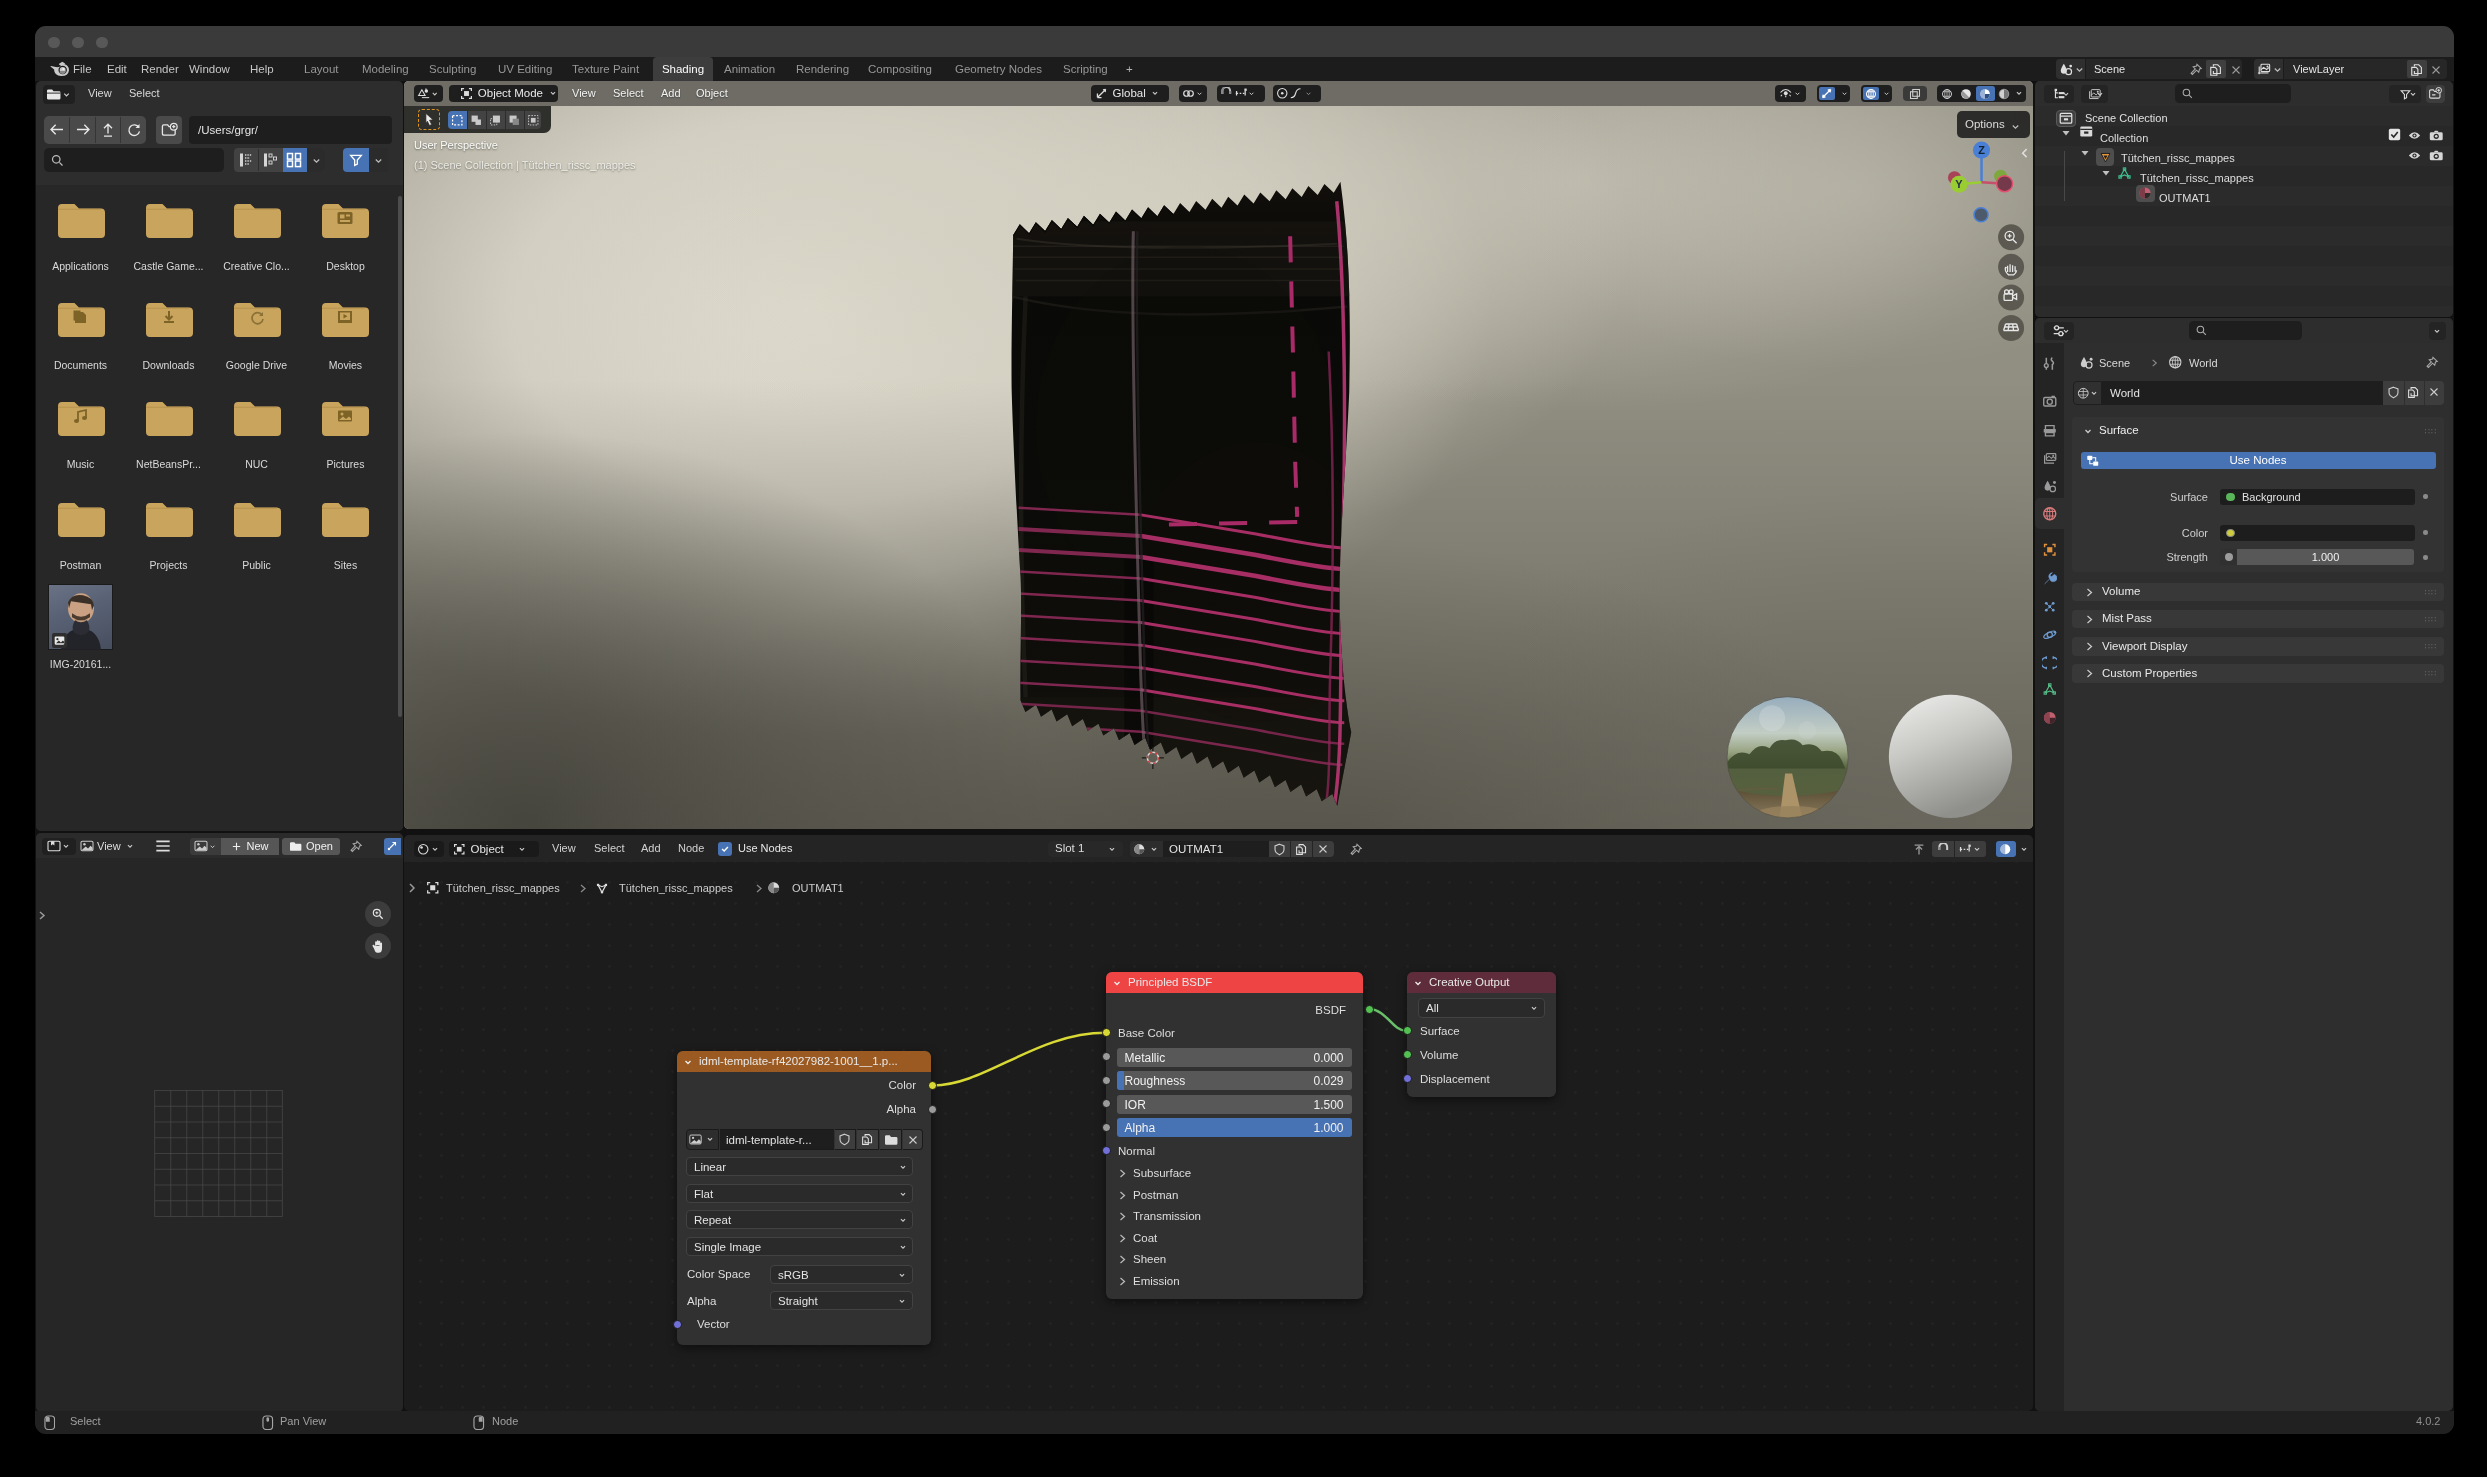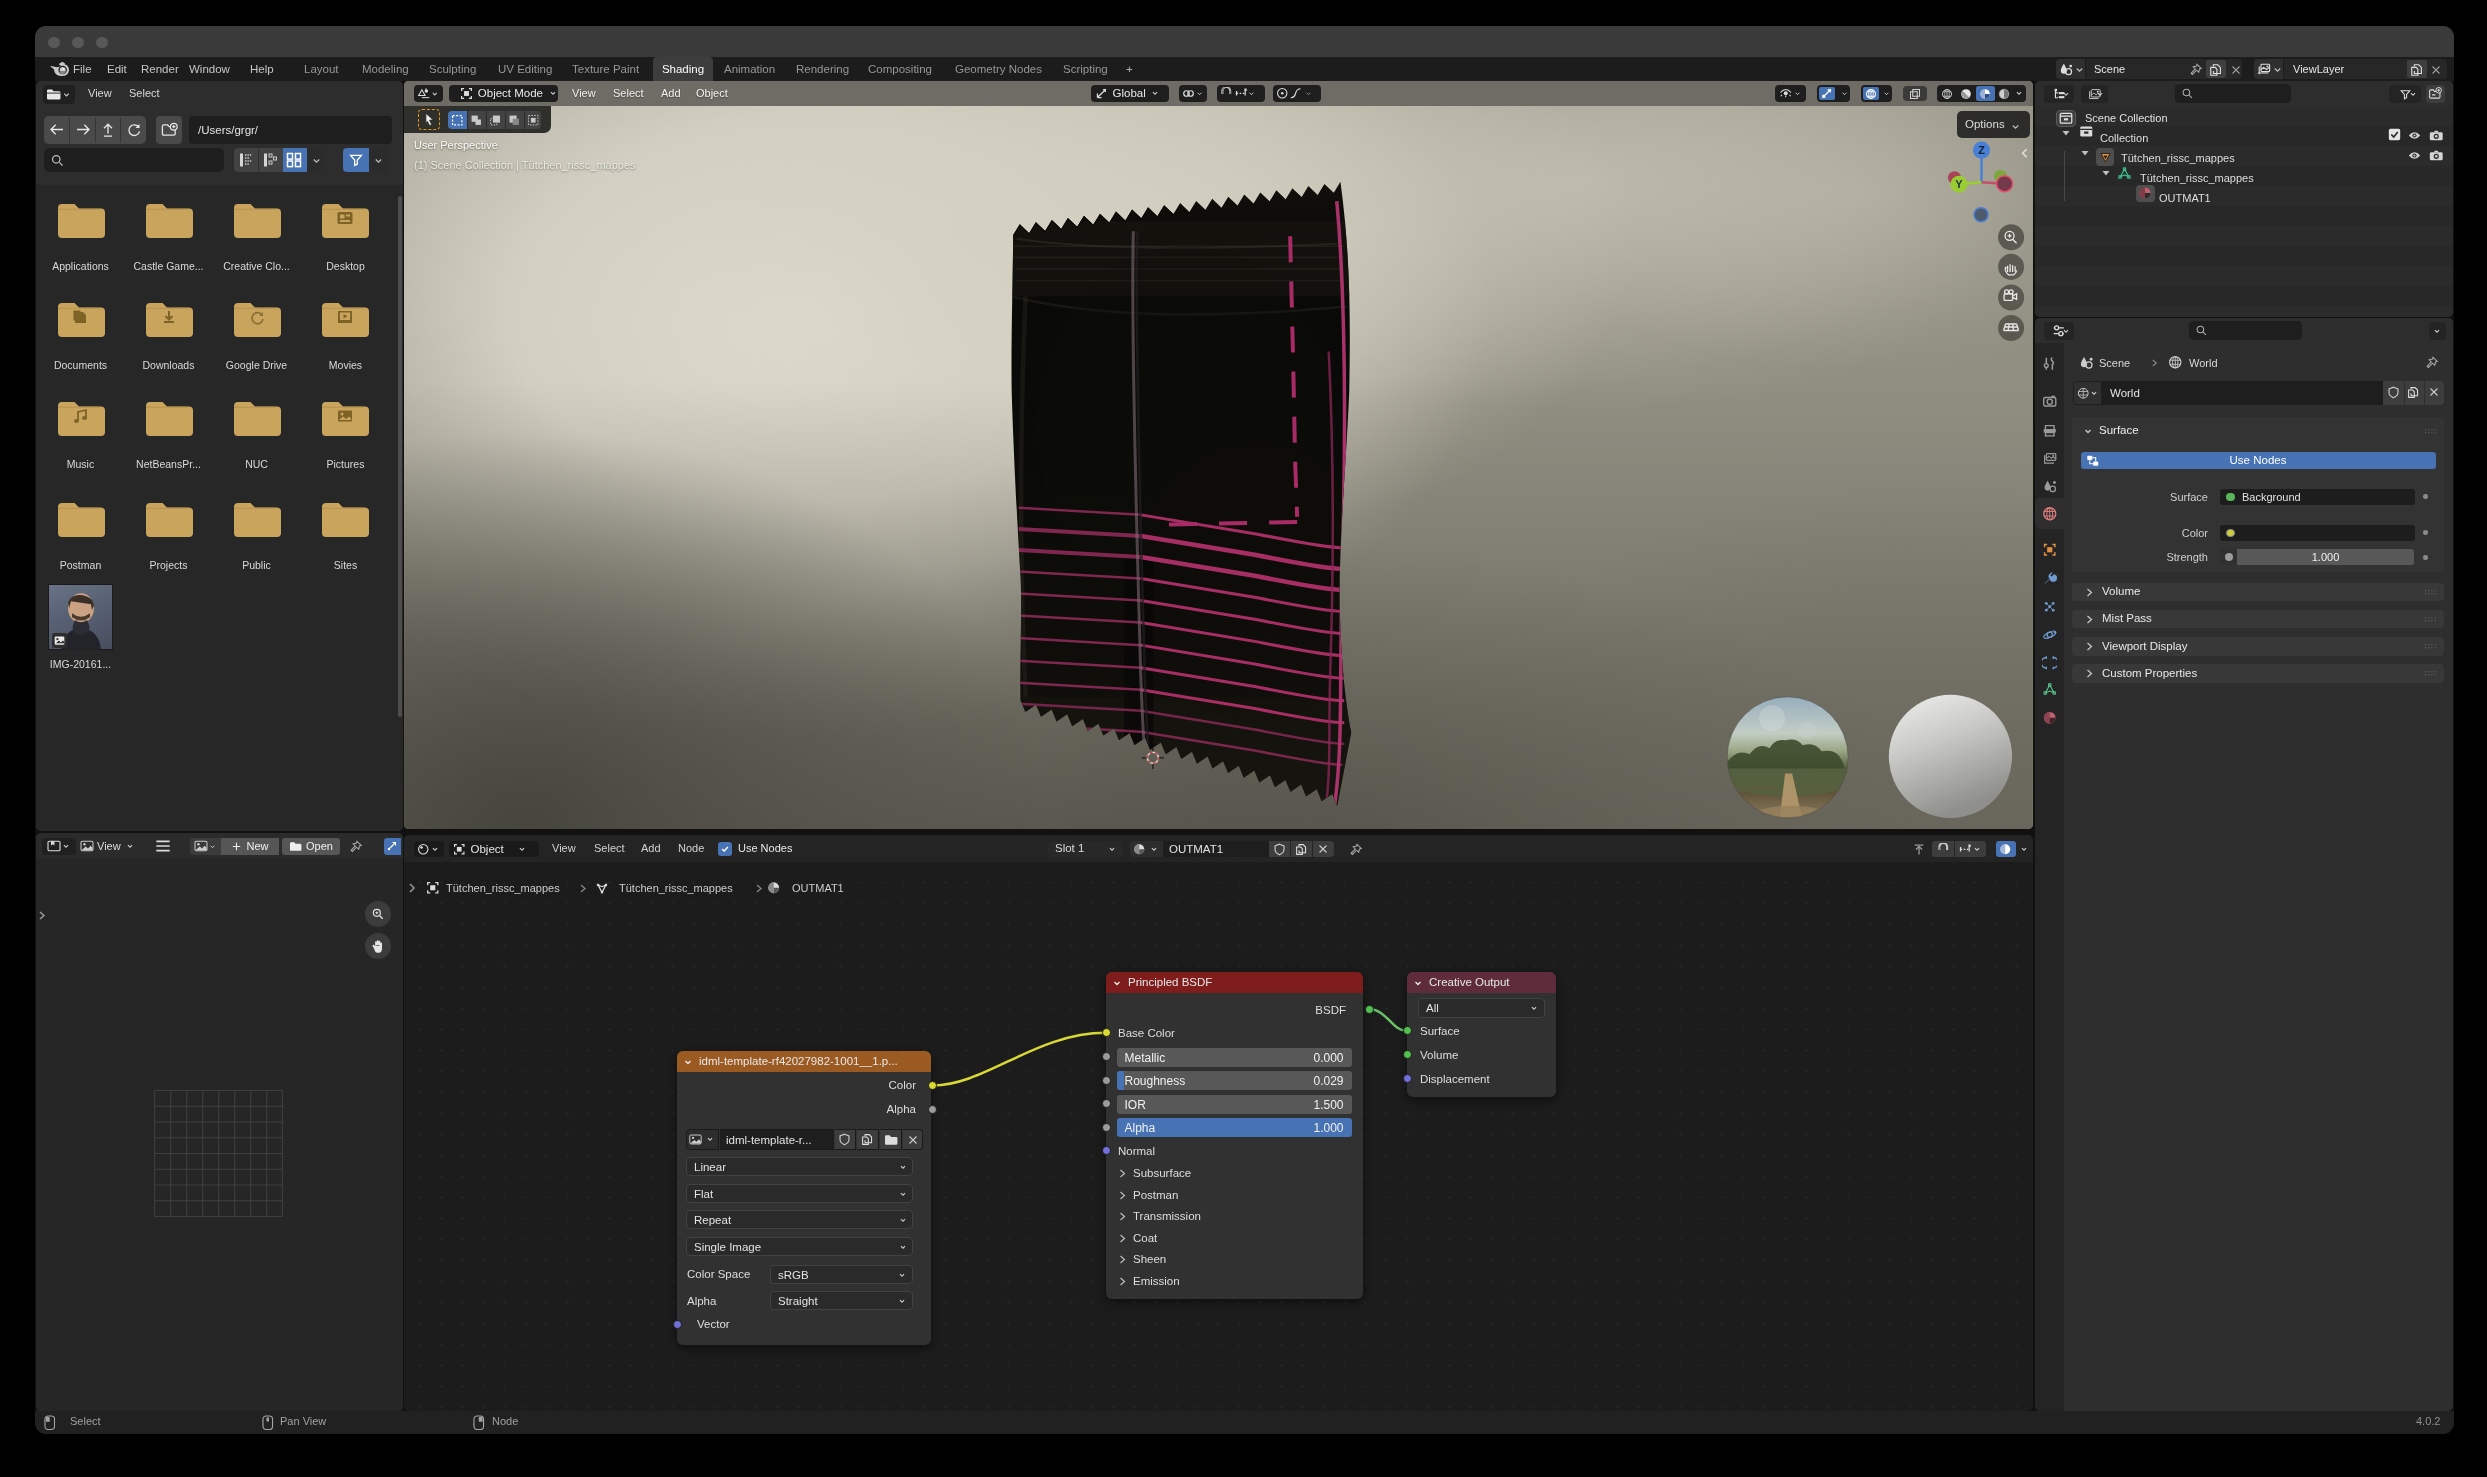--- a/index.html
+++ b/index.html
@@ -903,21 +903,21 @@
   <div class="nsel" style="left:93px;top:240px;width:143px;height:19px;padding-left:7px">Straight<svg class="chev abs" style="left:126px;top:4px;width:10px;height:10px" viewBox="0 0 24 24">
             <path d="M7 10l5 5 5-5" stroke="#ccc" stroke-width="2.6" fill="none"></path>
           </svg></div>
   <div class="ntxt" style="left:20px;top:267px">Vector</div>
  </div>
  <div class="sock" style="left:524px;top:246px;background:#d9d936"></div>
  <div class="sock" style="left:524px;top:270px;background:#9b9b9b"></div>
  <div class="sock" style="left:269px;top:485px;background:#7070d8"></div>
 
  <div class="node" style="left:702px;top:137px;width:257px;height:327px">
-  <div class="nhead" style="background:#7f1d1d">
+  <div class="nhead" style="background:#ef4444">
    <svg style="position:absolute;left:5px;top:4.5px" width="12" height="12" viewBox="0 0 24 24">
             <path d="M7 10l5 5 5-5" stroke="#eee" stroke-width="2.6" fill="none"></path>
           </svg>
    <span style="margin-left:22px">Principled BSDF</span>
   </div>
   <div class="ntxt" style="position:absolute;right:17px;top:32px">BSDF</div>
   <div class="ntxt" style="left:12px;top:55px">Base Color</div>
   <div class="slider" style="left:10.5px;top:76px;width:235px">
           <span style="position:absolute;left:8px;top:3px">Metallic</span>
           <span style="position:absolute;right:8px;top:3px">0.000</span>

